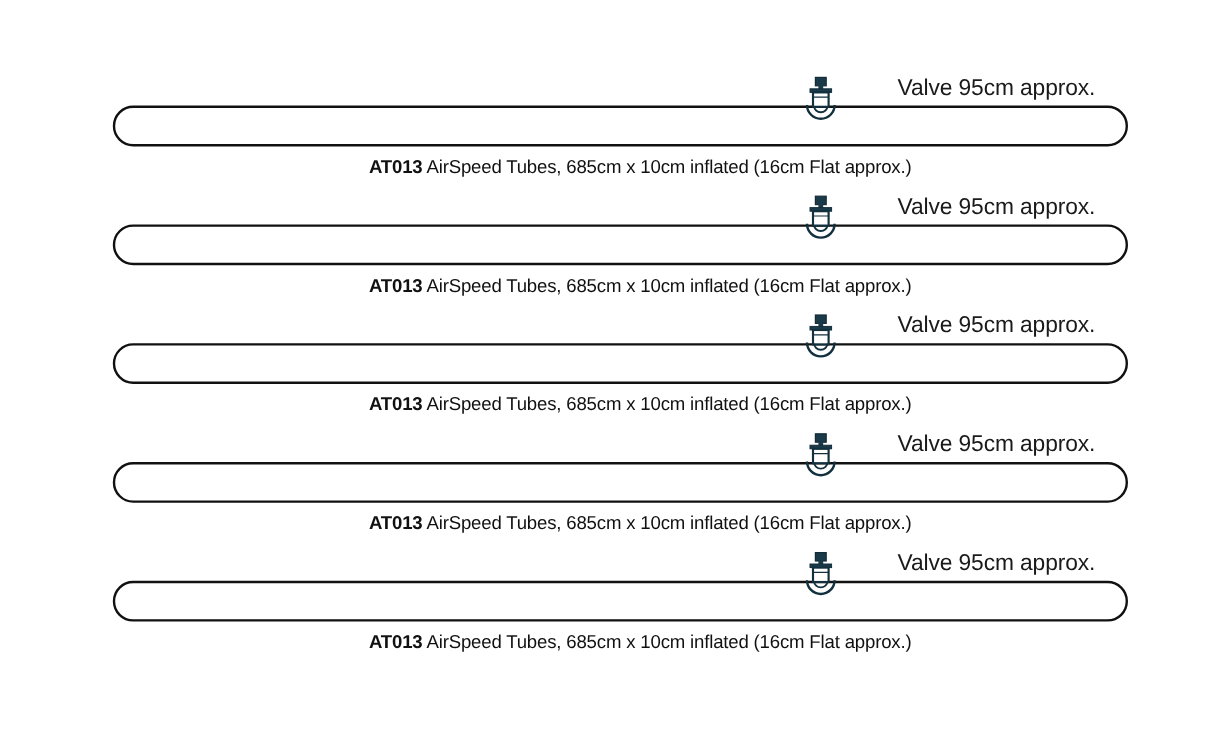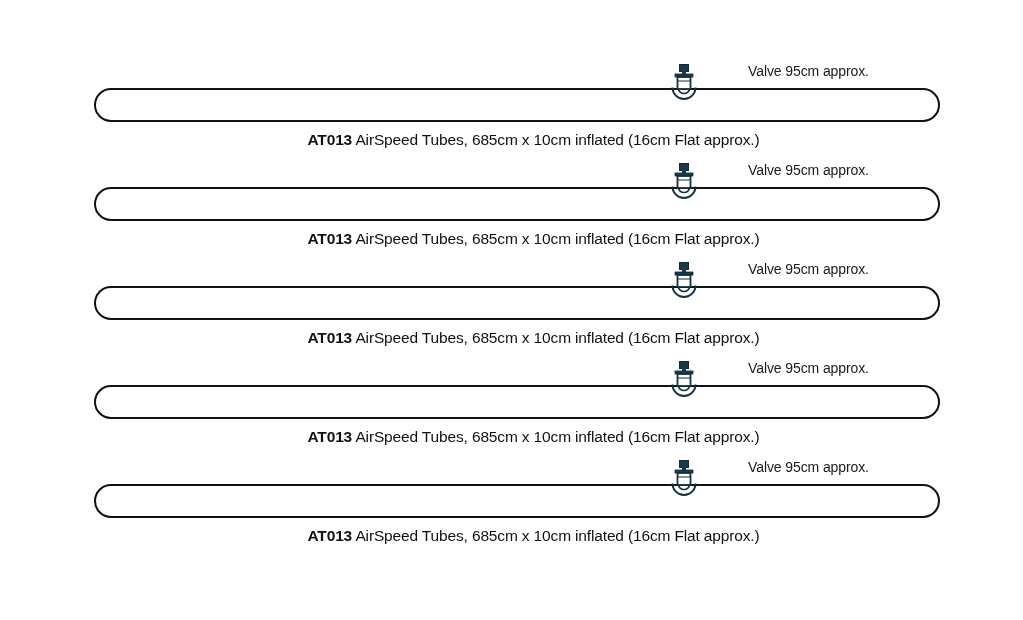--- a/index.html
+++ b/index.html
@@ -54,21 +54,21 @@
     display: block;
     width: 40px;
     height: 48px;
   }
 
   
   .valve-label {
     position: absolute;
     top: 4px;
     left: 748px;
-    font-size: 14px;
+    font-size: 19px;
     color: #1a1a1a;
     white-space: nowrap;
     letter-spacing: -0.1px;
   }
 
   
   .caption {
     position: absolute;
     top: 72px;
     left: 0;

